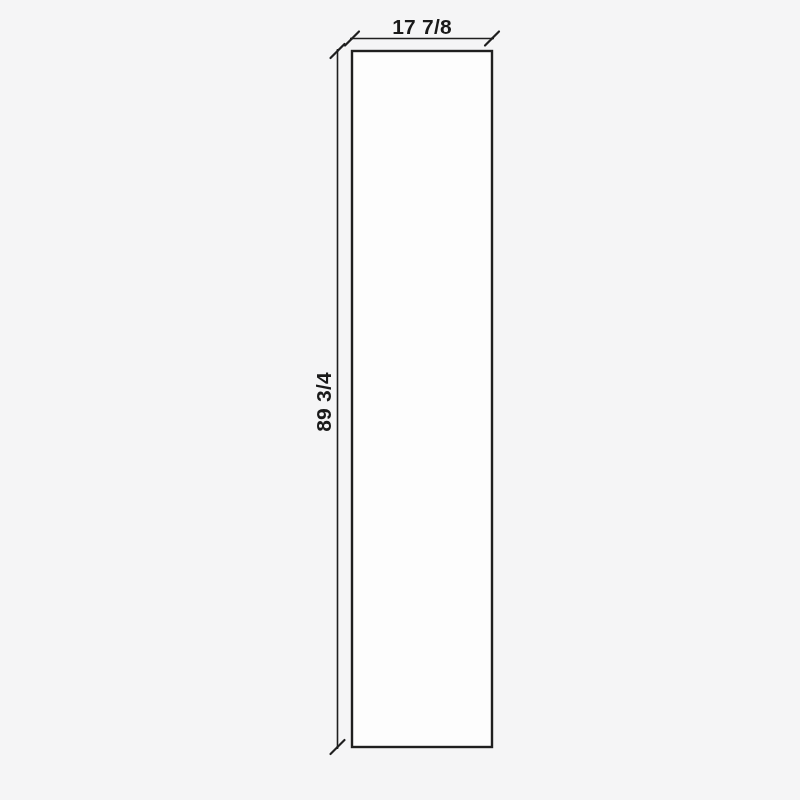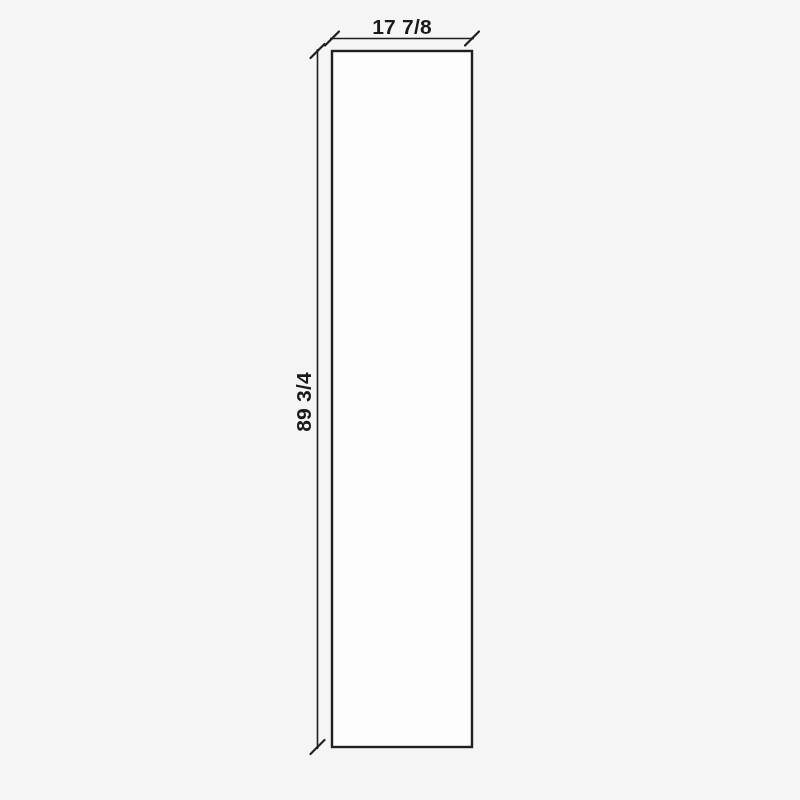--- a/index.html
+++ b/index.html
@@ -8,20 +8,21 @@
     width: 800px;
     height: 800px;
     overflow: hidden;
     background: var(--background, #f5f5f6);
     font-family: "Liberation Sans", sans-serif;
   }
   .drawing-stage {
     width: 684px;
     height: 800px;
     position: relative;
+    padding-left: 20px;
   }
   svg.dim-drawing {
     display: block;
     width: 800px;
     height: 800px;
   }
   .panel-outline {
     fill: var(--panel_fill, #fdfdfd);
     stroke: var(--line, #1f1f1f);
     stroke-width: 2.4;

